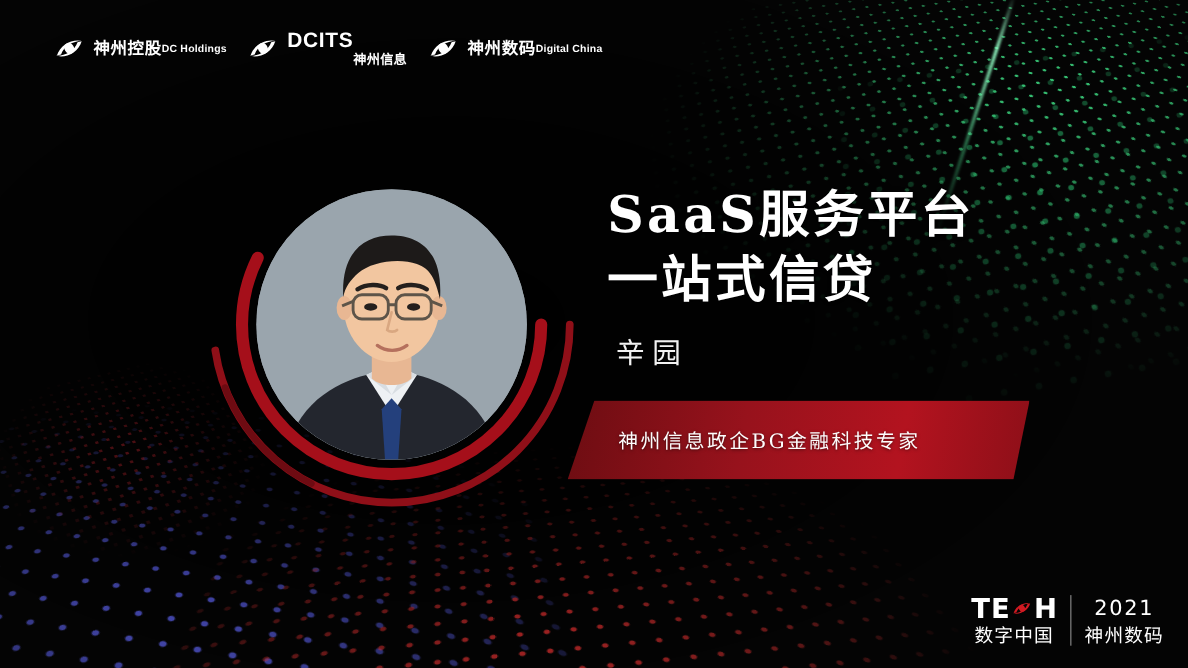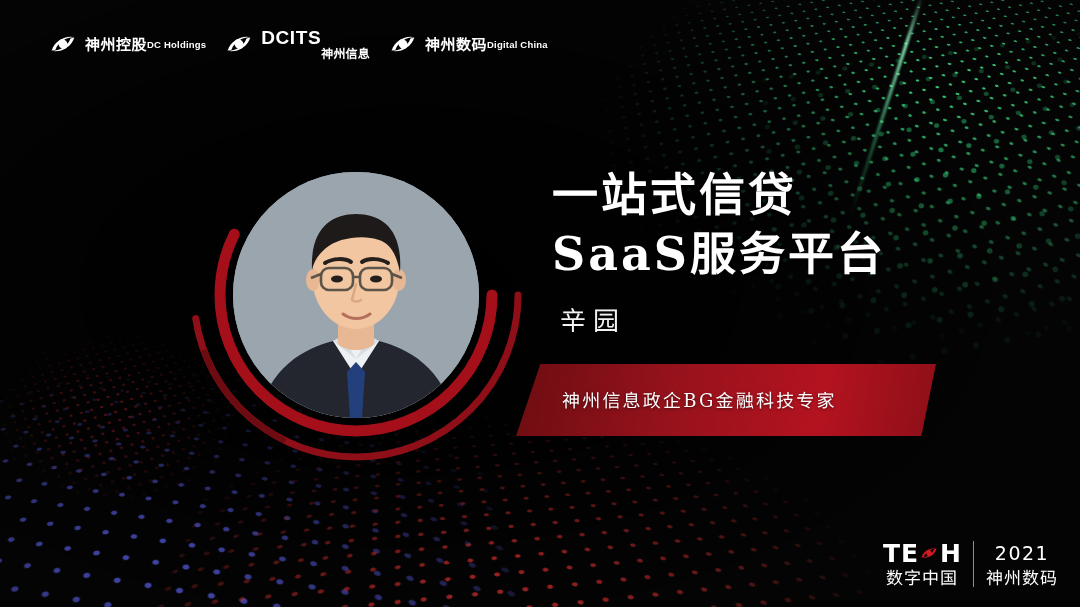--- a/index.html
+++ b/index.html
@@ -383,22 +383,22 @@
         <ellipse cx="143" cy="107" rx="6" ry="3.4" fill="#241f1d"></ellipse>
 
         <path d="M123 112 L119 128 C121 130 126 130 128 128" stroke="#d9a781" stroke-width="2.4" fill="none" stroke-linecap="round"></path>
 
         <path d="M110 142 C118 148 129 148 137 142" stroke="#b5705d" stroke-width="3" fill="none" stroke-linecap="round"></path>
       </svg>
     </div>
   </div>
 
   <div class="headline">
+    <div class="headline-line">SaaS服务平台</div>
     <div class="headline-line">一站式信贷</div>
-    <div class="headline-line">SaaS服务平台</div>
   </div>
 
   <div class="speaker-name">辛园</div>
 
   <div class="role-banner"></div>
   <div class="role-text">神州信息政企BG金融科技专家</div>
 
   <div class="event-lockup">
     <div class="event-col">
       <div class="tech-row">

